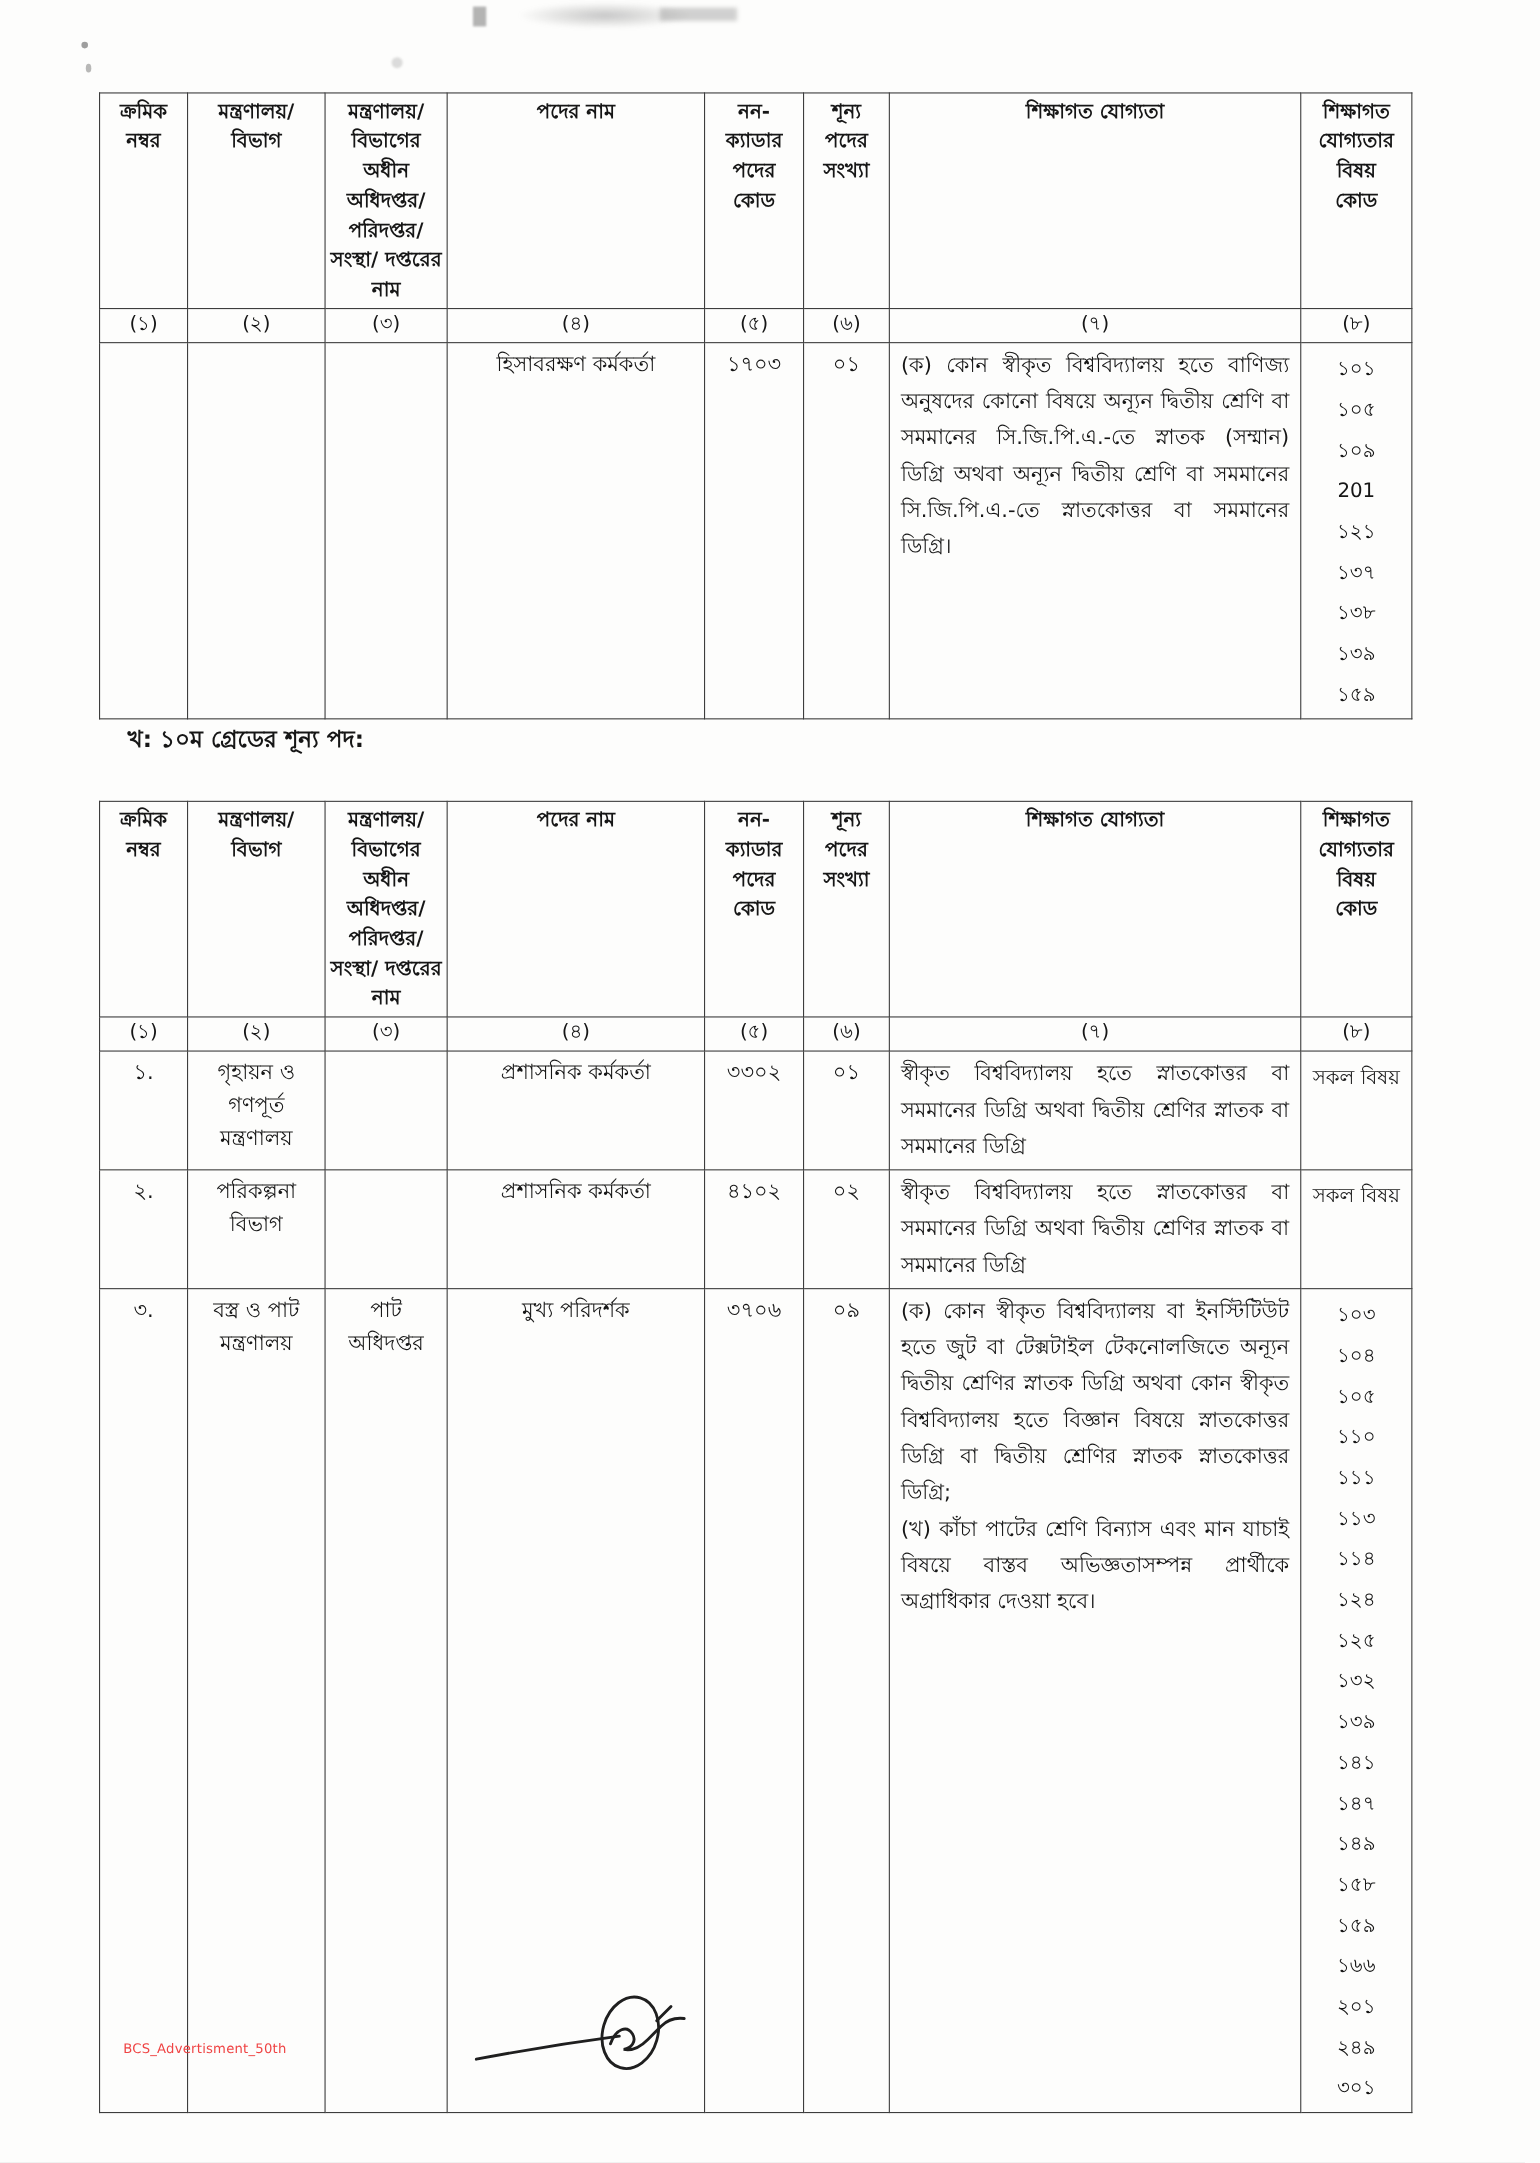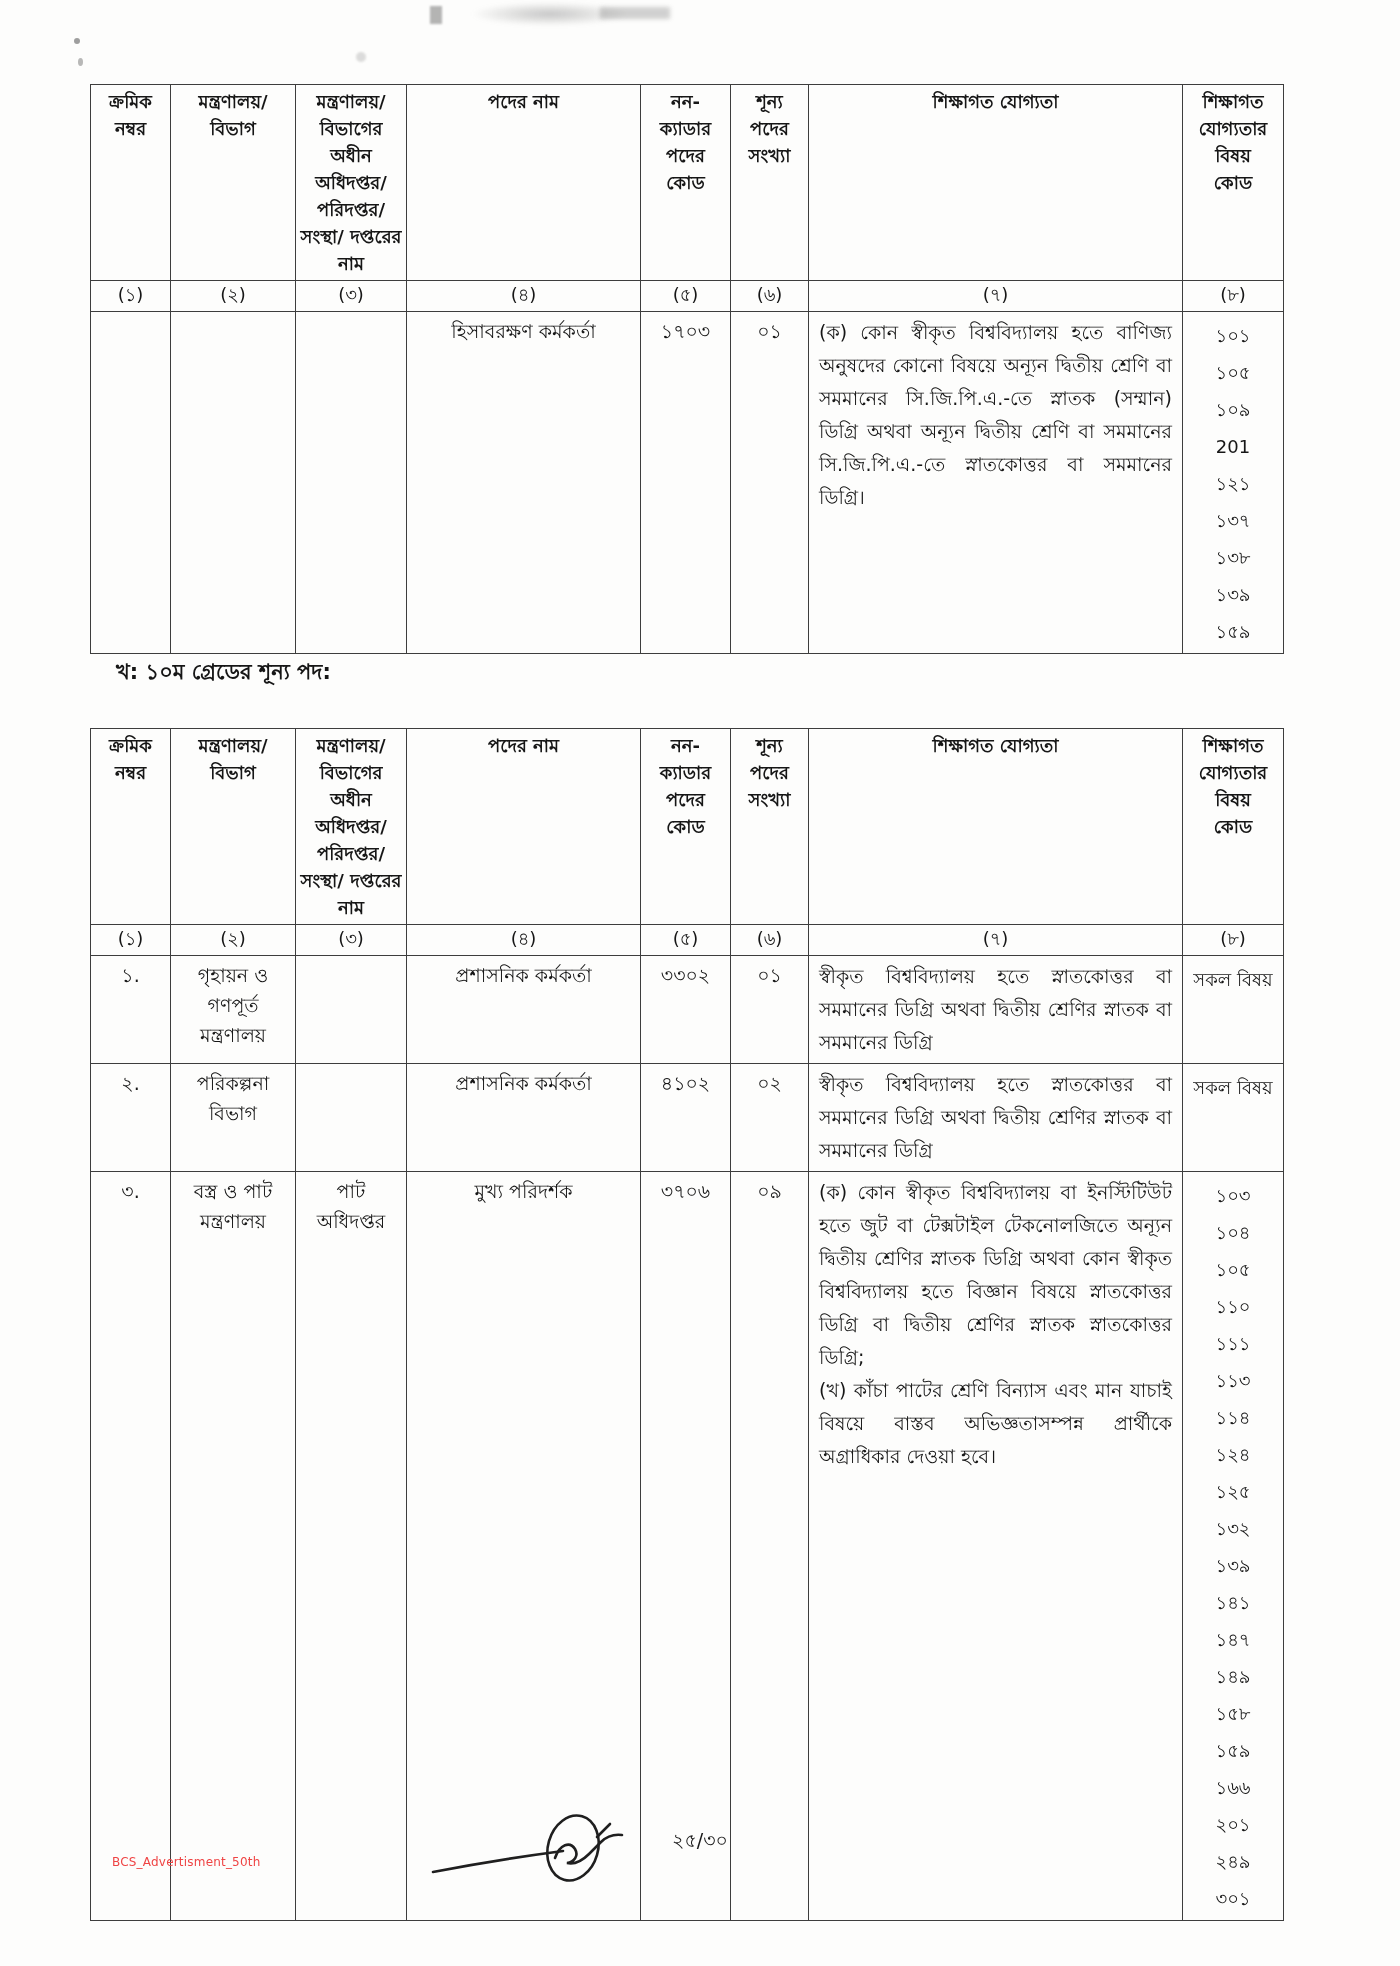--- a/index.html
+++ b/index.html
@@ -247,21 +247,20 @@
             <div>১৫৯</div>
             <div>১৬৬</div>
             <div>২০১</div>
             <div>২৪৯</div>
             <div>৩০১</div>
           </td>
         </tr>
       </tbody>
     </table>
 
-  <div class="page-number">২৫/৩০</div>
 
   <div class="doc-label">BCS_Advertisment_50th</div>
 
   <svg class="signature" width="230" height="90" viewBox="0 0 230 90">
     <g fill="none" stroke="#1f1f1f" stroke-width="2.6" stroke-linecap="round">
       <path d="M8 66 C 55 57, 100 50, 138 45"></path>
       <ellipse cx="148" cy="42" rx="25" ry="33" transform="rotate(16 148 42)"></ellipse>
       <path d="M130 52 c 5 -14 15 -17 20 -9 c 4 7 -1 13 -8 14 c 9 2 16 -3 22 -9 l 12 -12 c 6 -6 13 -8 21 -7"></path>
       <path d="M172 31 l 13 -13"></path>
     </g>

